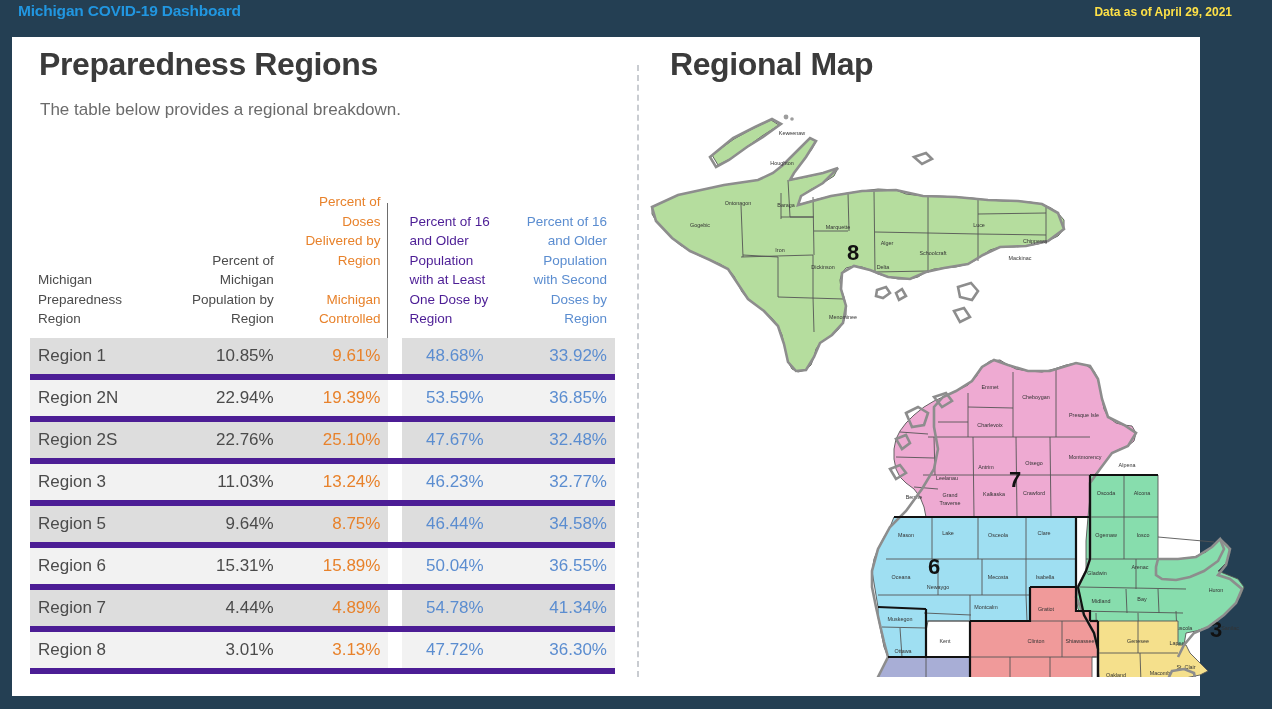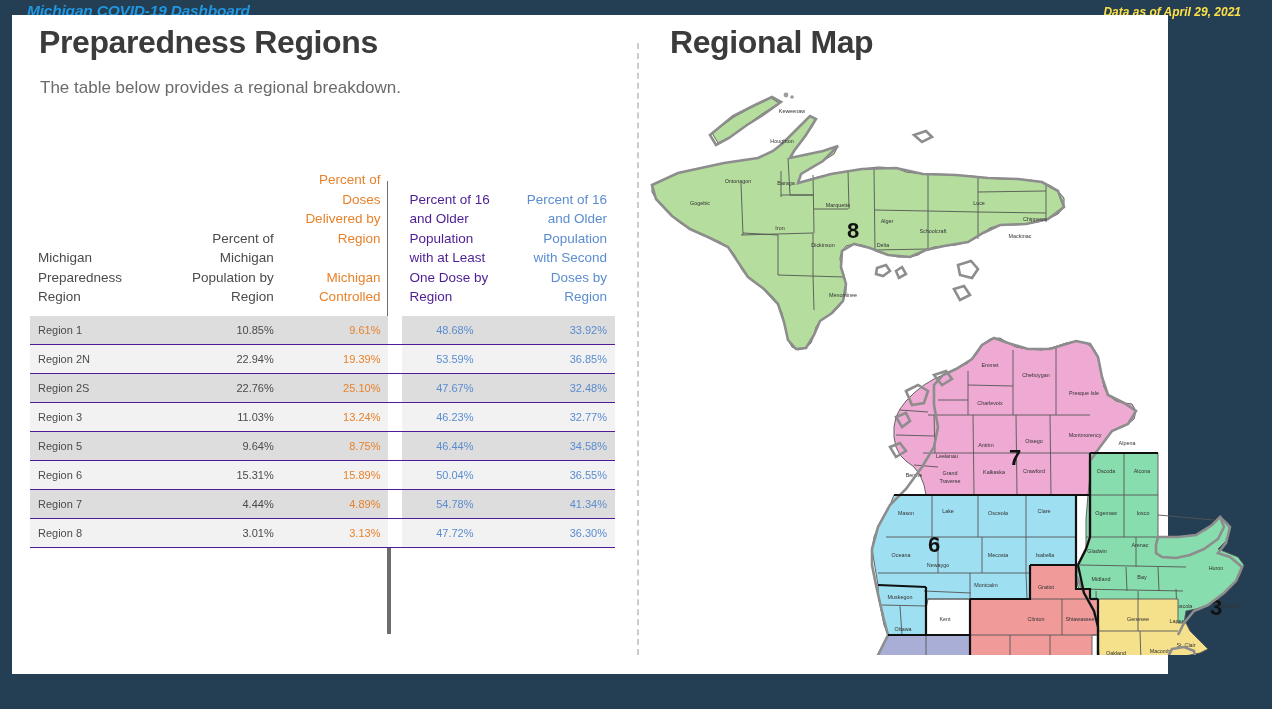--- a/index.html
+++ b/index.html
@@ -9,38 +9,38 @@
     font-family:"Liberation Sans", sans-serif;
     overflow:hidden;
   }
   .app{
     position:relative;width:1272px;height:709px;
     background:#243f53;
     box-sizing:border-box;
   }
   
   .topbar{
-    position:absolute;left:9px;top:0;width:1262px;height:25px;
+    position:absolute;left:0;top:0;width:1262px;height:25px;
     background:#243f53;
-    font-style:italic;
   }
   .topbar-title{
     position:absolute;left:18px;top:2px;
     color:#2196e0;font-size:15.5px;font-weight:bold;
     letter-spacing:-0.2px;
   }
   .topbar-asof{
     position:absolute;right:30px;top:5px;
     color:#fde047;font-size:12px;font-weight:bold;
   }
   
   .canvas{
-    position:absolute;left:12px;top:15px;
+    position:absolute;left:12px;top:37px;
     width:1156px;height:659px;
     background:#ffffff;
+    padding-left:32px;
   }
   .divider{
     position:absolute;left:625px;top:28px;height:612px;width:0;
     border-left:2px dashed #c9ccd1;
   }
   
   .left{
     position:absolute;left:0px;top:0px;width:613px;height:659px;
   }
   .h1{
@@ -73,22 +73,22 @@
   .tbl th.c-name{text-align:left;color:#4b4b4b;width:128px;}
   .tbl th.c-pop{text-align:right;color:#4b4b4b;width:90px;}
   .tbl th.c-dose{text-align:right;color:#e8822b;width:90px;}
   .tbl th.c-one{text-align:left;color:#4c1d95;width:90px;}
   .tbl th.c-two{text-align:right;color:#5b8dd0;width:90px;}
   .gapline{
     position:absolute;left:375px;top:166px;width:4px;height:453px;
     background:#6d6d6d;
   }
   .tbl td{
-    font-size:11px;padding:8px 8px;
-    border-bottom:1px solid #4c1d95;
+    font-size:17px;padding:8px 8px;
+    border-bottom:6px solid #4c1d95;
   }
   .tbl td.c-name{text-align:left;color:#4b4b4b;}
   .tbl td.c-pop{text-align:right;color:#4b4b4b;}
   .tbl td.c-dose{text-align:right;color:#e8822b;}
   .tbl td.c-one{text-align:center;color:#5b8dd0;}
   .tbl td.c-two{text-align:right;color:#5b8dd0;}
   .tbl tr.odd td{background:#dddddd;}
   .tbl tr.even td{background:#f2f2f2;}
   .tbl td.spacer{background:#ffffff !important;width:13px;padding:0;}
   .tbl th.spacer{background:#ffffff;width:13px;padding:0;}

